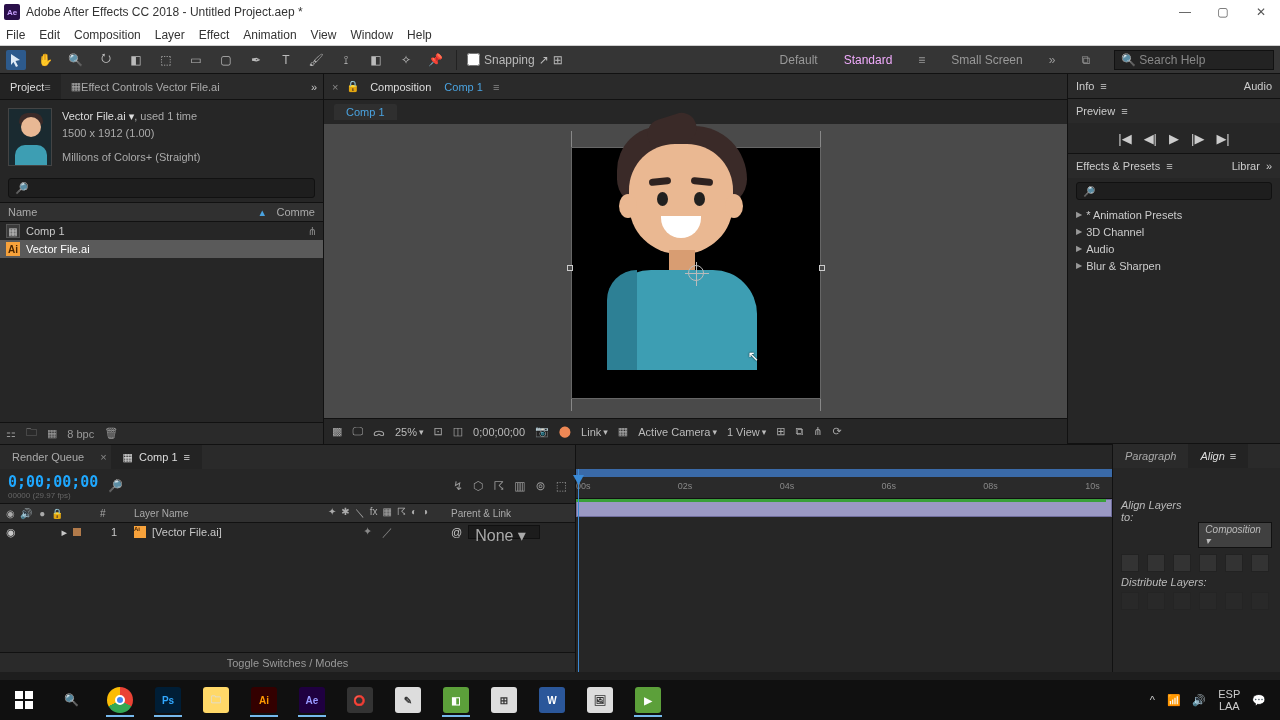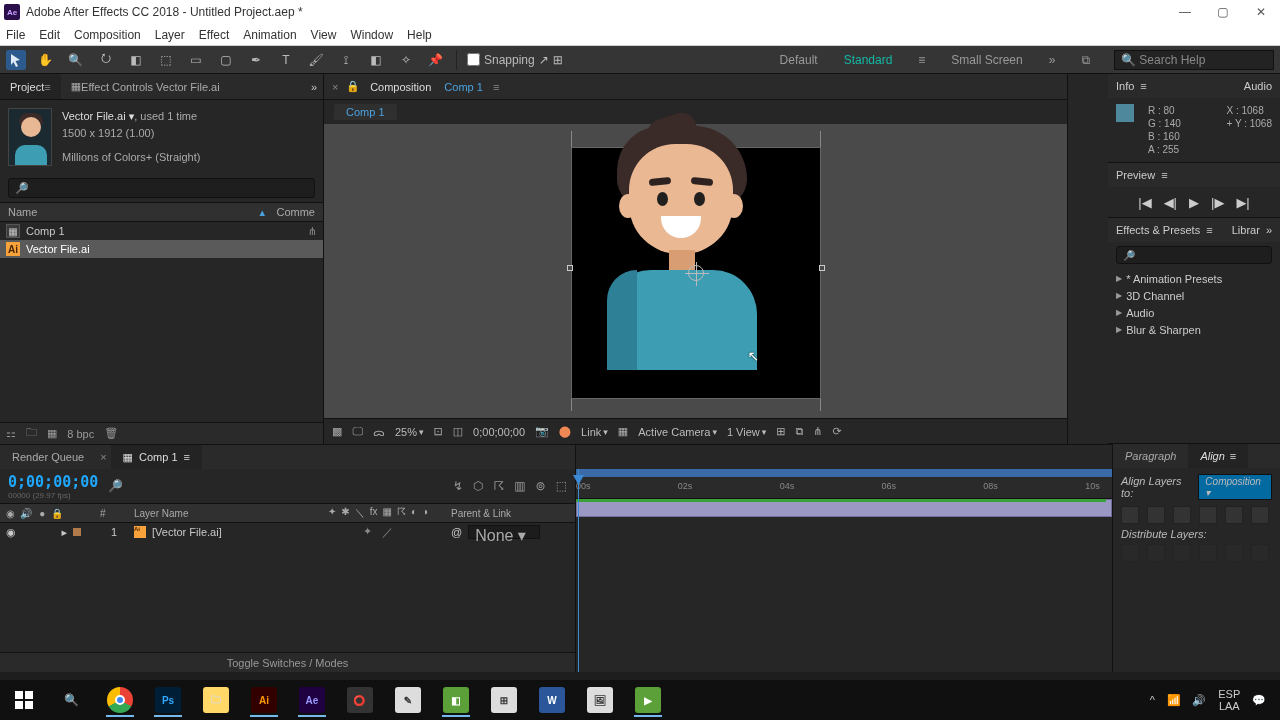--- a/index.html
+++ b/index.html
@@ -15,21 +15,21 @@
 .menubar { height:22px; background:#fff; color:#333; display:flex; align-items:center; padding:0 6px; gap:14px; font-size:12px; border-bottom:1px solid #d0d0d0; }
 .menubar span { cursor:pointer; }
 
 
 .toolrow { height:28px; background:#353535; display:flex; align-items:center; padding:0 6px; gap:10px; border-bottom:1px solid #111; }
 .toolrow .tool { width:20px; height:20px; display:flex; align-items:center; justify-content:center; color:#bbb; cursor:pointer; }
 .toolrow .tool.active { background:#2d5a8c; border-radius:2px; }
 .toolrow .sep { width:1px; height:20px; background:#222; }
 .toolrow .snap { display:flex; align-items:flex-start; gap:4px; color:#bbb; }
 .toolrow .workspaces { margin-left:auto; display:flex; gap:26px; color:#999; }
-.toolrow .ws-active { color:#14b8a6; }
+.toolrow .ws-active { color:#f0abfc; }
 .toolrow .search { background:#232323; border:1px solid #111; height:20px; width:160px; display:flex; align-items:center; padding:0 6px; color:#888; margin-left:14px; }
 
 
 .main { display:grid; grid-template-columns:324px 744px 212px; height:370px; }
 
 
 .left { background:#262626; border-right:1px solid #111; display:flex; flex-direction:column; }
 .panel-tabs { height:26px; display:flex; align-items:center; background:#2a2a2a; border-bottom:1px solid #111; font-size:11px; }
 .panel-tab { padding:0 10px; height:100%; display:flex; align-items:center; color:#aaa; }
 .panel-tab.active { background:#232323; color:#ddd; }
@@ -82,21 +82,21 @@
 .anchor { position:absolute; top:50%; left:50%; width:16px; height:16px; transform:translate(-50%,-50%); border:1px solid #bbb; border-radius:50%; }
 .anchor::before,.anchor::after { content:""; position:absolute; background:#bbb; }
 .anchor::before { left:7px; top:-4px; width:1px; height:24px; }
 .anchor::after { top:7px; left:-4px; height:1px; width:24px; }
 .cursor-arrow { position:absolute; top:200px; left:176px; color:#fff; font-size:14px; text-shadow:0 0 2px #000;}
 .comp-footer { height:26px; background:#262626; border-top:1px solid #111; display:flex; align-items:center; gap:10px; padding:0 8px; font-size:11px; color:#bbb;}
 .comp-footer .dd { display:flex; align-items:center; gap:2px; }
 .comp-footer .ic { cursor:pointer; color:#aaa; }
 
 
-.right { background:#262626; display:flex; flex-direction:column;padding-left:40px; }
+.right { background:#262626; display:flex; flex-direction:column; }
 .rsec { border-bottom:1px solid #111; }
 .rsec .hdr { height:24px; display:flex; align-items:center; padding:0 8px; background:#2a2a2a; font-size:11px; color:#ccc; gap:6px;}
 .info-body { padding:6px 8px; font-size:10px; color:#aaa; display:flex; gap:14px; }
 .swatch { width:18px; height:18px; background:#4e889d; }
 .rgba { line-height:1.3; }
 .xy { margin-left:auto; line-height:1.3; text-align:left;}
 .prev-ctrls { height:30px; display:flex; align-items:center; justify-content:center; gap:12px; font-size:13px; color:#ccc;}
 .prev-ctrls span { cursor:pointer; }
 .ep-search { margin:4px 8px; height:18px; background:#1e1e1e; border:1px solid #111; border-radius:3px; display:flex; align-items:center; padding:0 6px; color:#888; font-size:10px;}
 .ep-list { padding:2px 4px; }
@@ -135,21 +135,21 @@
 .tl-bar { height:18px; background:#9b99c4; border:1px solid #6f6d9c; margin-top:0;}
 .tl-bar-green { position:absolute; top:54px; left:0; right:6px; height:3px; background:#3aa03a;}
 
 
 .align-panel { width:168px; background:#262626; border-left:1px solid #111;font-style:italic;}
 .align-tabs { height:24px; display:flex; align-items:center; background:#2a2a2a; font-size:11px;}
 .align-tabs .at { padding:0 12px; height:100%; display:flex; align-items:center; gap:5px; color:#aaa;}
 .align-tabs .at.active { background:#232323; color:#ddd;}
 .align-body { padding:6px 8px; font-size:11px; color:#bbb;}
 .align-body .arow { display:flex; align-items:center; margin-bottom:6px; gap:6px;}
-.align-body .adrop { background:#0369a1; border:1px solid #111; padding:1px 6px; font-size:10px; margin-left:auto;}
+.align-body .adrop { background:#404040; border:1px solid #111; padding:1px 6px; font-size:10px; margin-left:auto;margin-top:48px;}
 .aicons { display:flex; gap:8px; margin:4px 0;}
 .aicons .ai { width:18px; height:18px; background:#333; border:1px solid #222; cursor:pointer;}
 .aicons.dim .ai { opacity:.3; cursor:default;}
 
 
 .taskbar { position:absolute; bottom:0; left:0; right:0; height:40px; background:#101010; display:flex; align-items:center; padding:0 4px; gap:8px;}
 .taskbar .tb { width:40px; height:34px; display:flex; align-items:center; justify-content:center; color:#ddd; cursor:pointer; position:relative;}
 .taskbar .tb.active::after { content:""; position:absolute; bottom:0; left:6px; right:6px; height:2px; background:#76b9ed;}
 .taskbar .tb .box { width:26px; height:26px; border-radius:3px; display:flex; align-items:center; justify-content:center; font-size:10px; font-weight:bold;}
 .tray { margin-left:auto; display:flex; align-items:center; gap:12px; color:#ccc; font-size:11px; padding-right:10px;}
@@ -342,33 +342,20 @@
     </div>
   </div>
 
   <div class="right">
     <div class="rsec">
       <div class="hdr">
           <span>Info</span> 
           <span class="menu-icon">≡</span>
           <span style="margin-left:auto">Audio</span>
         </div>
-      <div class="info-body">
-        <div class="swatch"></div>
-        <div class="rgba">
-          <div>R : 80</div>
-          <div>G : 140</div>
-          <div>B : 160</div>
-          <div>A : 255</div>
-        </div>
-        <div class="xy">
-          <div>X : 1068</div>
-          <div>+ <span>Y : 1068</span></div>
-        </div>
-      </div>
     </div>
     <div class="rsec">
       <div class="hdr">
           <span>Preview</span> 
           <span class="menu-icon">≡</span>
         </div>
       <div class="prev-ctrls">
         <span>|◀</span>
         <span>◀|</span>
         <span>▶</span>

